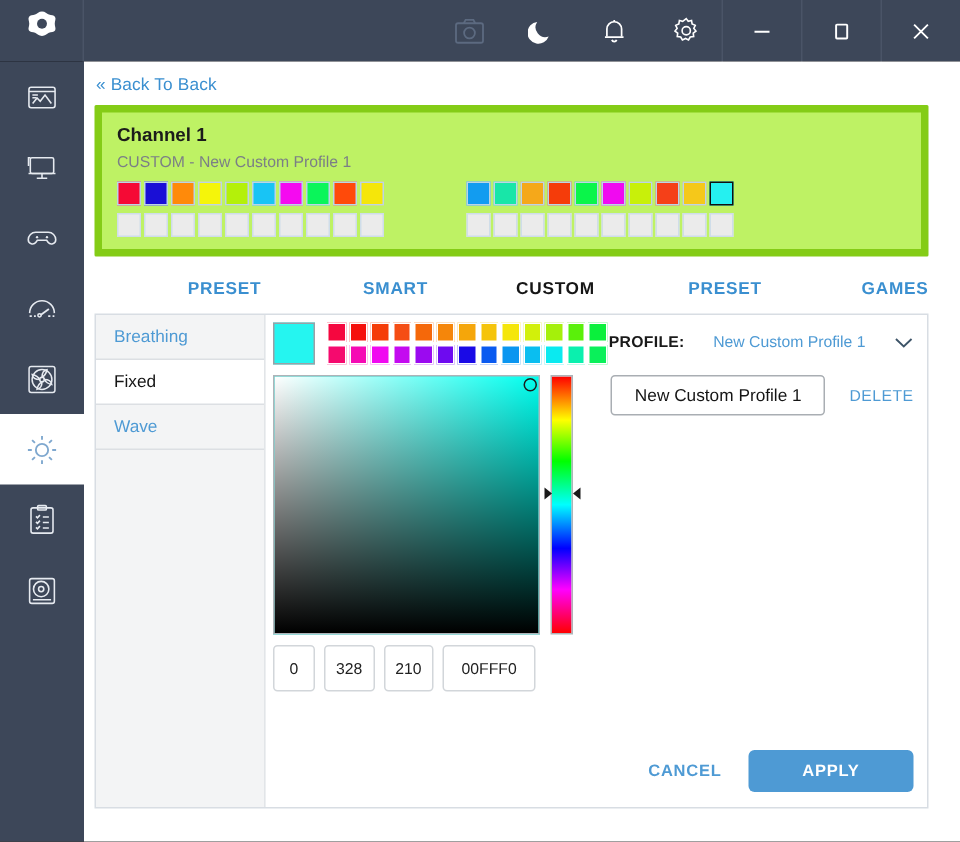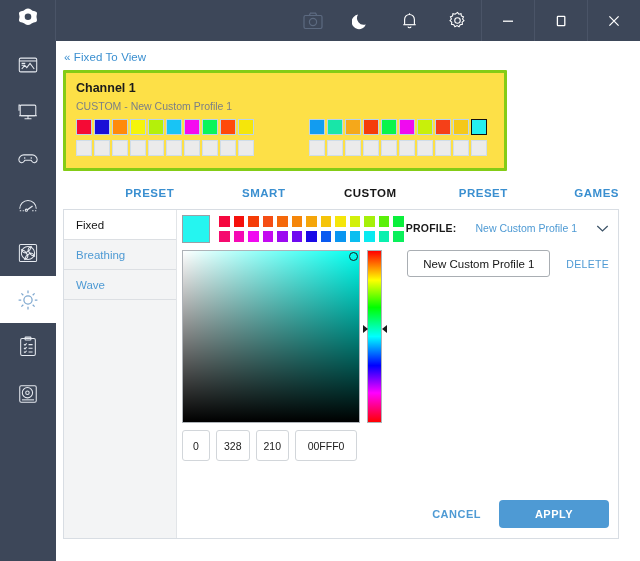--- a/index.html
+++ b/index.html
@@ -53,22 +53,22 @@
   
   .content{
     position:absolute;left:56px;top:41px;width:584px;height:520px;
     background:#ffffff;box-sizing:border-box;
   }
   .back-link{
     position:absolute;left:8px;top:10px;font-size:11.5px;color:#3a8fd0;
     cursor:pointer;letter-spacing:.1px;
   }
   .channel-card{
-    position:absolute;left:7px;top:29px;width:444px;height:101px;
-    border:3px solid #84cc16;background:#fde047;box-sizing:border-box;
+    position:absolute;left:7px;top:29px;width:556px;height:101px;
+    border:5px solid #84cc16;background:#bef264;box-sizing:border-box;
     border-radius:1px;
   }
   .ch-title{
     position:absolute;left:10px;top:8px;font-size:12.5px;font-weight:bold;color:#1b1b1b;
   }
   .ch-sub{
     position:absolute;left:10px;top:27px;font-size:10.5px;color:#7b7f86;
   }
   .sw-group{position:absolute;display:flex;flex-direction:column;gap:5px;}
   .sw-group.g1{left:10px;top:46px;}
@@ -343,21 +343,21 @@
           <circle cx="11.4" cy="10.6" r="5.6"></circle>
           <circle cx="11.4" cy="10.6" r="1.9"></circle>
           <path d="M5.4 18.4 h13.2"></path>
         </svg>
       </span>
     </div>
   </div>
 
   <div class="content">
 
-    <div class="back-link">« Fixed To View</div>
+    <div class="back-link">« Back To Back</div>
 
     <div class="channel-card">
       <div class="ch-title">Channel 1</div>
       <div class="ch-sub">CUSTOM - New Custom Profile 1</div>
 
       <div class="sw-group g1">
         <div class="sw-row" id="g1-filled">
             <div class="sw" style="background: rgb(245, 10, 53);"></div>
             <div class="sw" style="background: rgb(26, 15, 214);"></div>
             <div class="sw" style="background: rgb(255, 138, 10);"></div>
@@ -415,22 +415,22 @@
         <div class="tab">PRESET</div>
         <div class="tab">SMART</div>
         <div class="tab active">CUSTOM</div>
         <div class="tab">PRESET</div>
         <div class="tab">GAMES</div>
       </div>
 
     <div class="panel">
 
       <div class="modes" id="modes">
+          <div class="mode">Breathing</div>
           <div class="mode active">Fixed</div>
-          <div class="mode">Breathing</div>
           <div class="mode">Wave</div>
         </div>
 
       <div class="picker-area">
 
         <div class="palette">
           <div class="preview-sw" id="preview-sw" style="background: rgb(37, 245, 240);"></div>
           <div class="pal-grid">
             <div class="pal-row" id="pal-r1">
                 <div class="pal-c" style="background: rgb(245, 7, 63);"></div>

